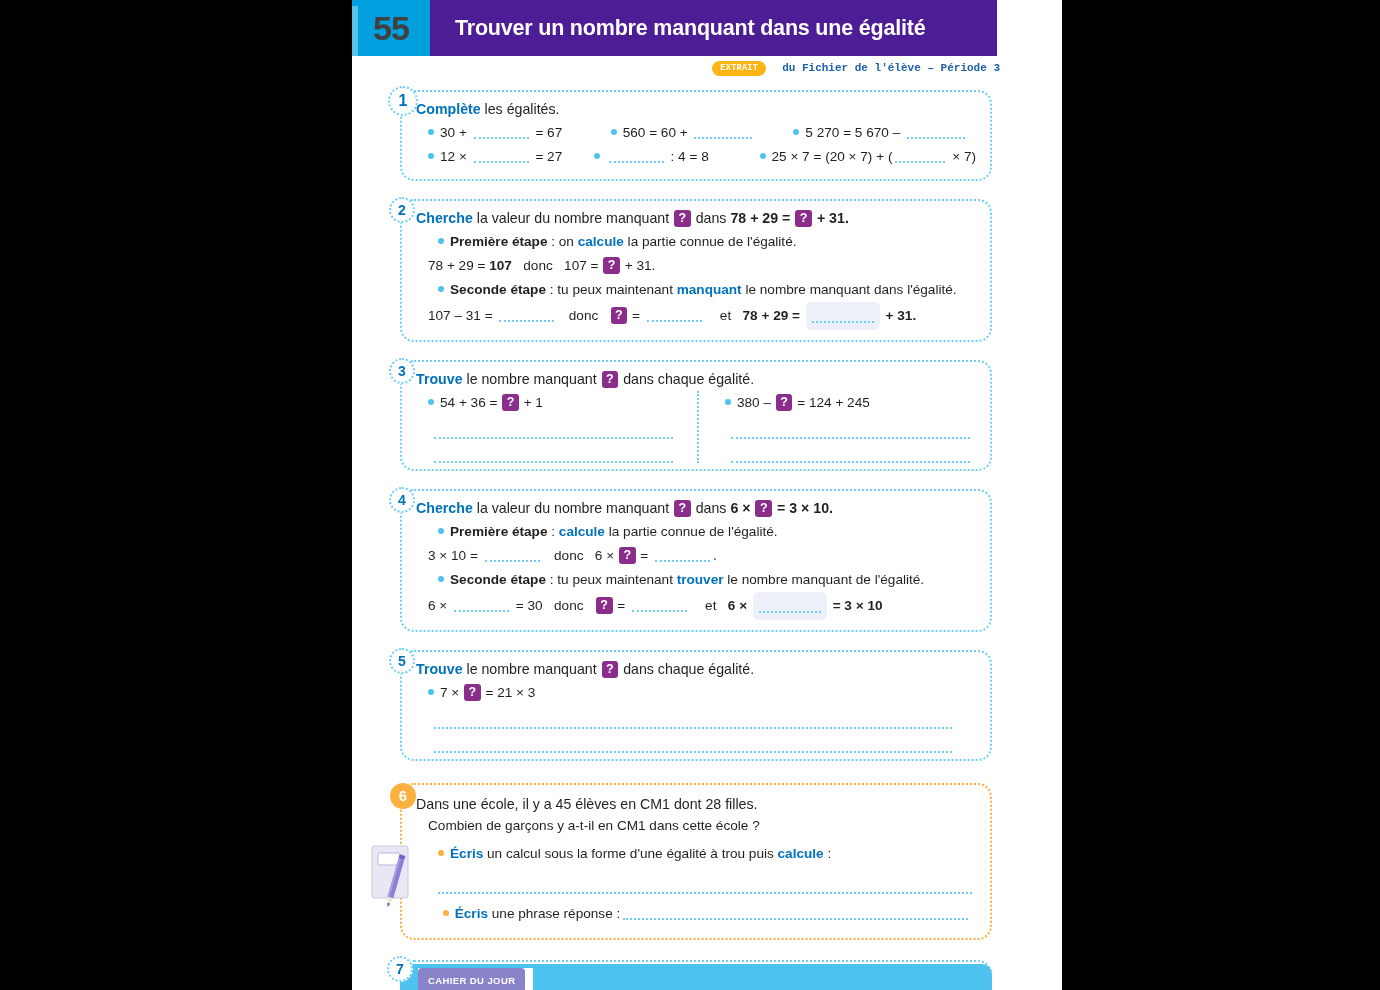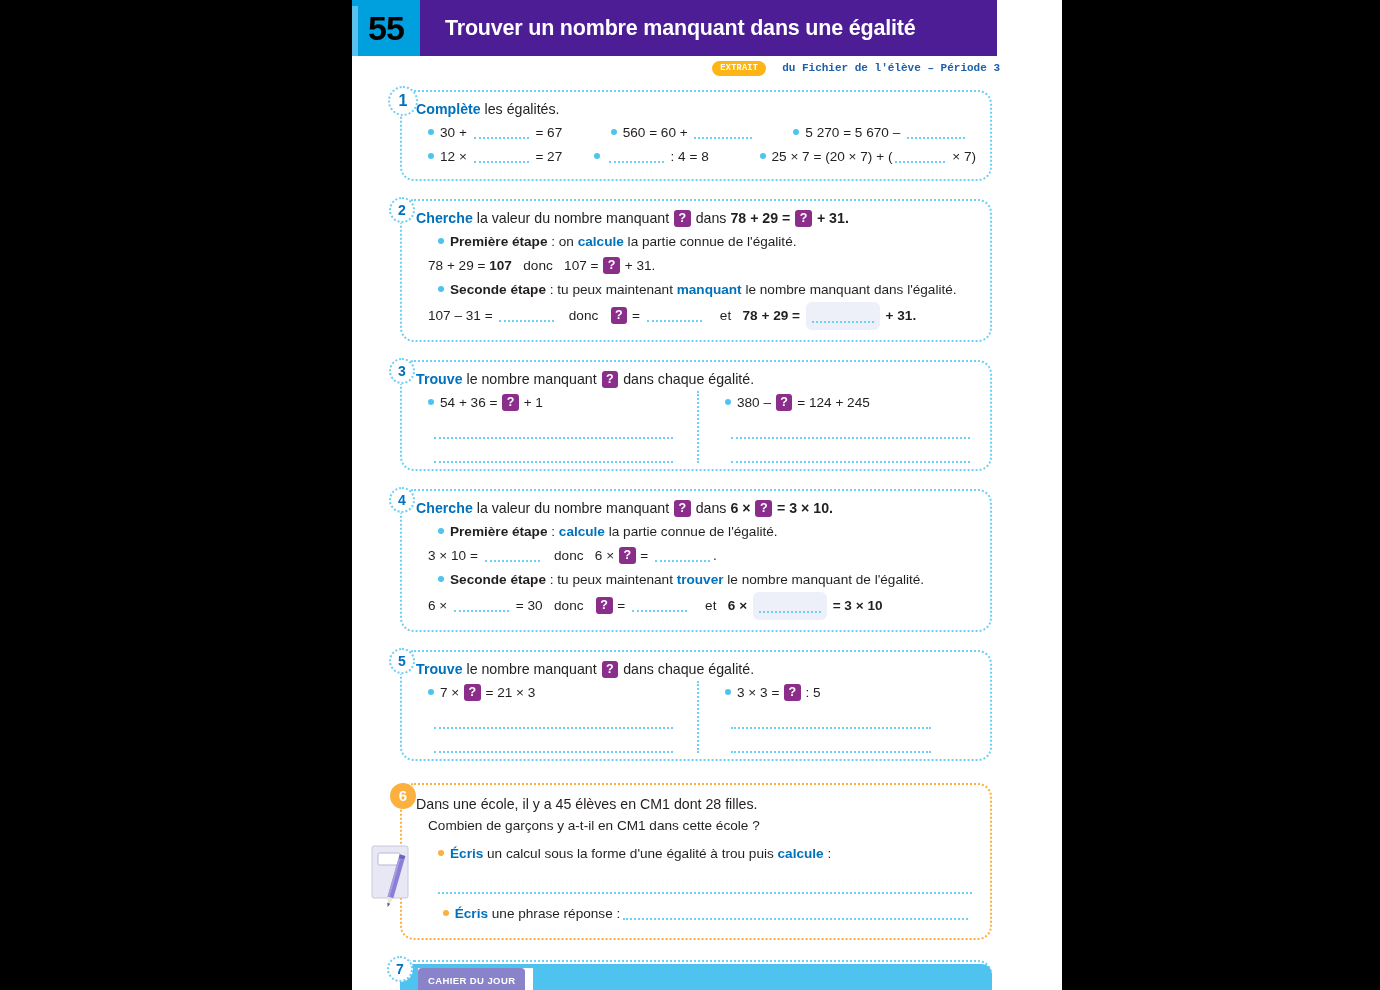--- a/index.html
+++ b/index.html
@@ -21,23 +21,23 @@
   
   .header {
     position: relative;
     display: flex;
     align-items: stretch;
     height: 56px;
     margin: 0 0 0 0;
     width: 645px;
   }
   .hdr-num {
-    width: 68px;
+    width: 78px;
     background: #00A0DF;
-    color: #000000;
+    color: #404040;
     font-size: 34px;
     font-weight: bold;
     display: flex;
     align-items: center;
     justify-content: center;
     letter-spacing: -1px;
   }
   .hdr-accent {
     position: absolute;
     left: 0; top: 6px; bottom: 0;
@@ -333,25 +333,20 @@
     <div class="ex-box" style="padding-bottom:6px;">
       <div class="ex-badge small">5</div>
       <div class="heading">
         <span class="b-blue">Trouve</span><span> le nombre manquant </span><span class="q">?</span><span> dans chaque égalité.</span>
       </div>
       <div class="cols2">
         <div style="padding-right:18px;">
           <div class="line"><span class="bullet"></span><span>7 × </span><span class="q">?</span><span> = 21 × 3</span></div>
           <div class="writeline"></div>
           <div class="writeline"></div>
-        </div>
-        <div class="coldiv" style="padding-left:26px;">
-          <div class="line"><span class="bullet"></span><span>3 × 3 = </span><span class="q">?</span><span> : 5</span></div>
-          <div class="writeline" style="margin-right:45px;"></div>
-          <div class="writeline" style="margin-right:45px;"></div>
         </div>
       </div>
     </div>
   </div>
 
   <div class="ex" style="margin-top:22px;">
     <div class="ex-box orange" style="padding-top:10px;padding-bottom:12px;">
       <div class="ex-badge orange-fill">6</div>
       <div class="heading" style="margin-top:-19px;">Dans une école, il y a 45 élèves en CM1 dont 28 filles.</div>
       <div class="line" style="margin-top:-2px;">Combien de garçons y a-t-il en CM1 dans cette école ?</div>

